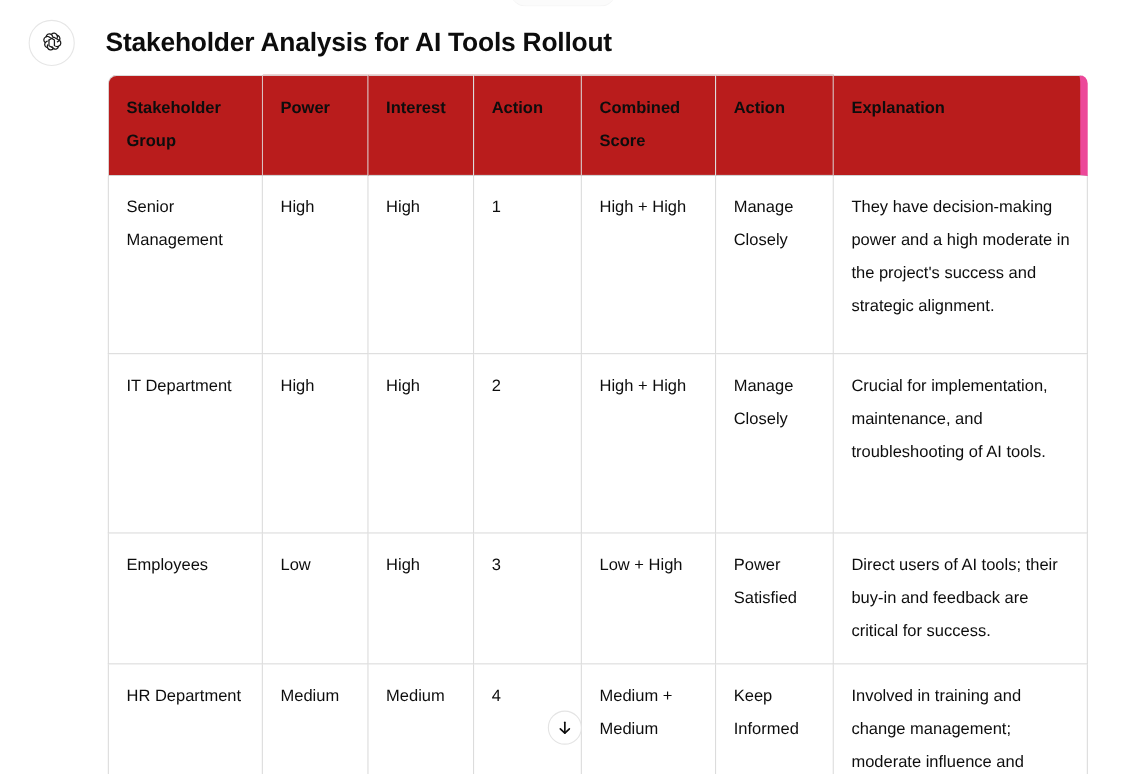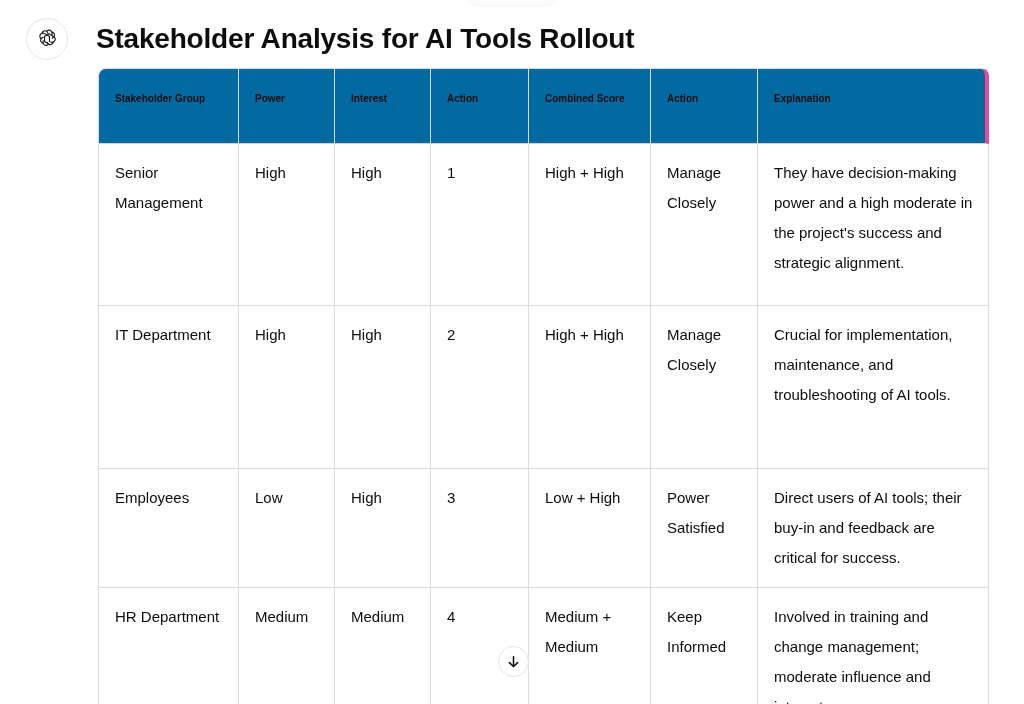--- a/index.html
+++ b/index.html
@@ -48,21 +48,21 @@
     align-items: center;
     justify-content: center;
   }
   .avatar svg { display: block; }
 
   
   .title {
     position: absolute;
     left: 96px;
     top: 23px;
-    font-size: 28px;
+    font-size: 24px;
     font-weight: 700;
     letter-spacing: -0.2px;
     color: #0d0d0d;
     line-height: 32px;
     white-space: nowrap;
   }
 
   
   .table-wrap {
     position: absolute;
@@ -87,35 +87,35 @@
     padding: 14px 14px 14px 16px;
     border-right: 1px solid #dcdcdc;
     border-bottom: 1px solid #dcdcdc;
     line-height: 30px;
     word-wrap: break-word;
   }
   table.sa-table th:last-child,
   table.sa-table td:last-child { border-right: none; }
 
   table.sa-table thead th {
-    background: #0369a1;
+    background: #b91c1c;
     font-weight: 700;
-    font-size: 10px;
+    font-size: 15px;
     border-bottom: 1px solid #d2d2d2;
     border-top: 1px solid #dcdcdc;
     padding-top: 15px;
     padding-bottom: 15px;
     height: 76px;
   }
   table.sa-table thead th:first-child {
     border-left: 1px solid #dcdcdc;
     border-top-left-radius: 8px;
   }
   table.sa-table thead th:last-child {
-    border-right: 4px solid #ec4899;
+    border-right: 7px solid #ec4899;
     border-top-right-radius: 8px;
   }
   table.sa-table tbody td:first-child {
     border-left: 1px solid #dcdcdc;
   }
   table.sa-table tbody td:last-child {
     border-right: 1px solid #dcdcdc;
   }
 
   

